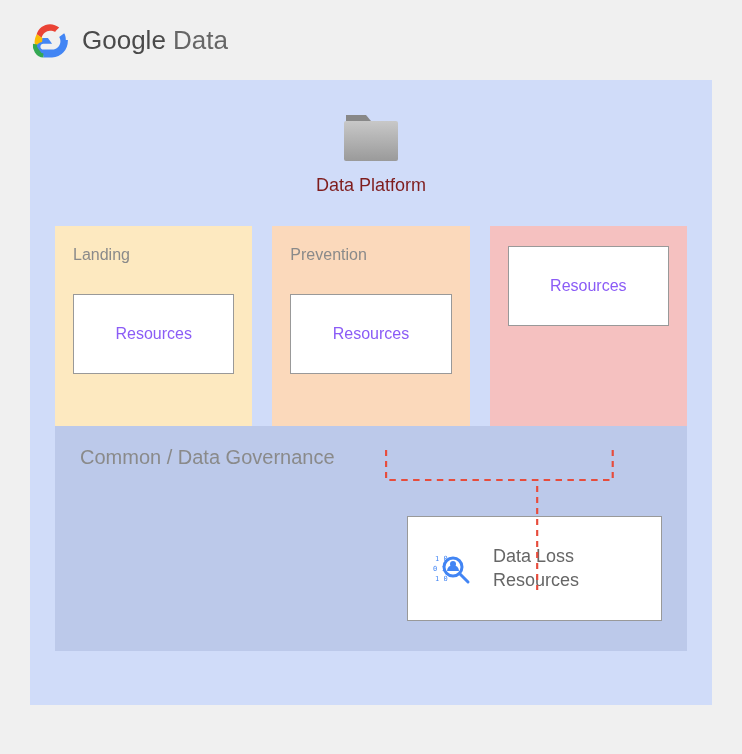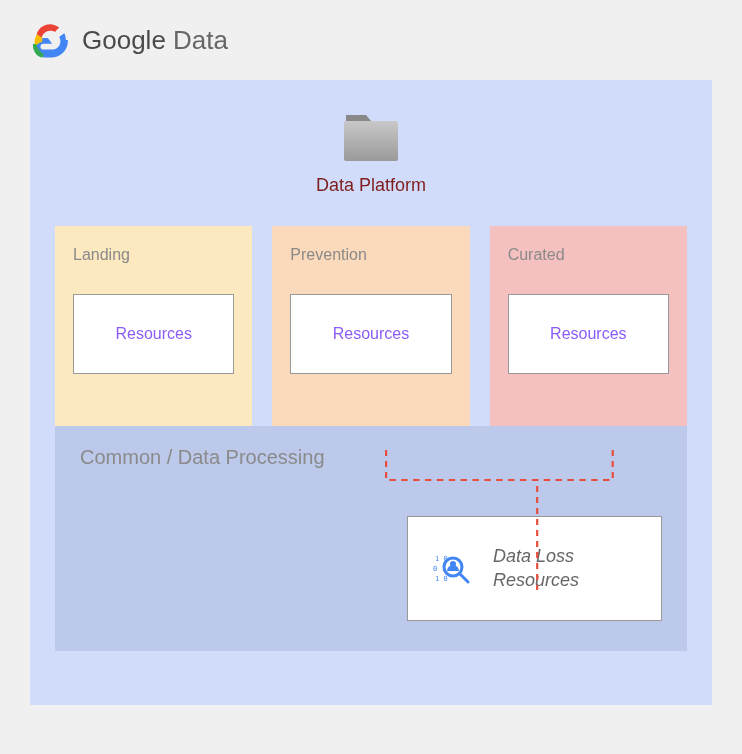--- a/index.html
+++ b/index.html
@@ -98,21 +98,20 @@
       display: flex;
       align-items: center;
       gap: 20px;
       width: 255px;
     }
     .dlp-icon { width: 40px; height: 40px; flex-shrink: 0; }
     .dlp-label {
       font-size: 18px;
       color: #666;
       line-height: 1.3;
-      font-style: italic;
     }
 
     .connectors {
       position: absolute;
       top: 0;
       left: 0;
       width: 100%;
       height: 100%;
       pointer-events: none;
     }
@@ -153,27 +152,26 @@
   <div class="stages-row">
     <div class="stage landing">
       <div class="stage-title">Landing</div>
       <div class="resources-box">Resources</div>
     </div>
     <div class="stage processing">
       <div class="stage-title">Prevention</div>
       <div class="resources-box">Resources</div>
     </div>
     <div class="stage curated">
-      <div class="stage-title">Curated</div>
       <div class="resources-box">Resources</div>
     </div>
   </div>
 
   <div class="governance-section">
-    <div class="governance-title">Common / Data Processing</div>
+    <div class="governance-title">Common / Data Governance</div>
 
     <div class="dlp-box">
       <svg class="dlp-icon" viewBox="0 0 40 40">
         <text x="2" y="12" font-size="7" fill="#4285F4" font-family="monospace">1 0</text>
         <text x="0" y="22" font-size="7" fill="#4285F4" font-family="monospace">0   1</text>
         <text x="2" y="32" font-size="7" fill="#4285F4" font-family="monospace">1 0</text>
         <circle cx="20" cy="18" r="9" fill="none" stroke="#4285F4" stroke-width="3"></circle>
         <circle cx="20" cy="15" r="3" fill="#4285F4"></circle>
         <path d="M14 22 a6 6 0 0 1 12 0 z" fill="#4285F4"></path>
         <line x1="27" y1="25" x2="35" y2="33" stroke="#4285F4" stroke-width="3" stroke-linecap="round"></line>

